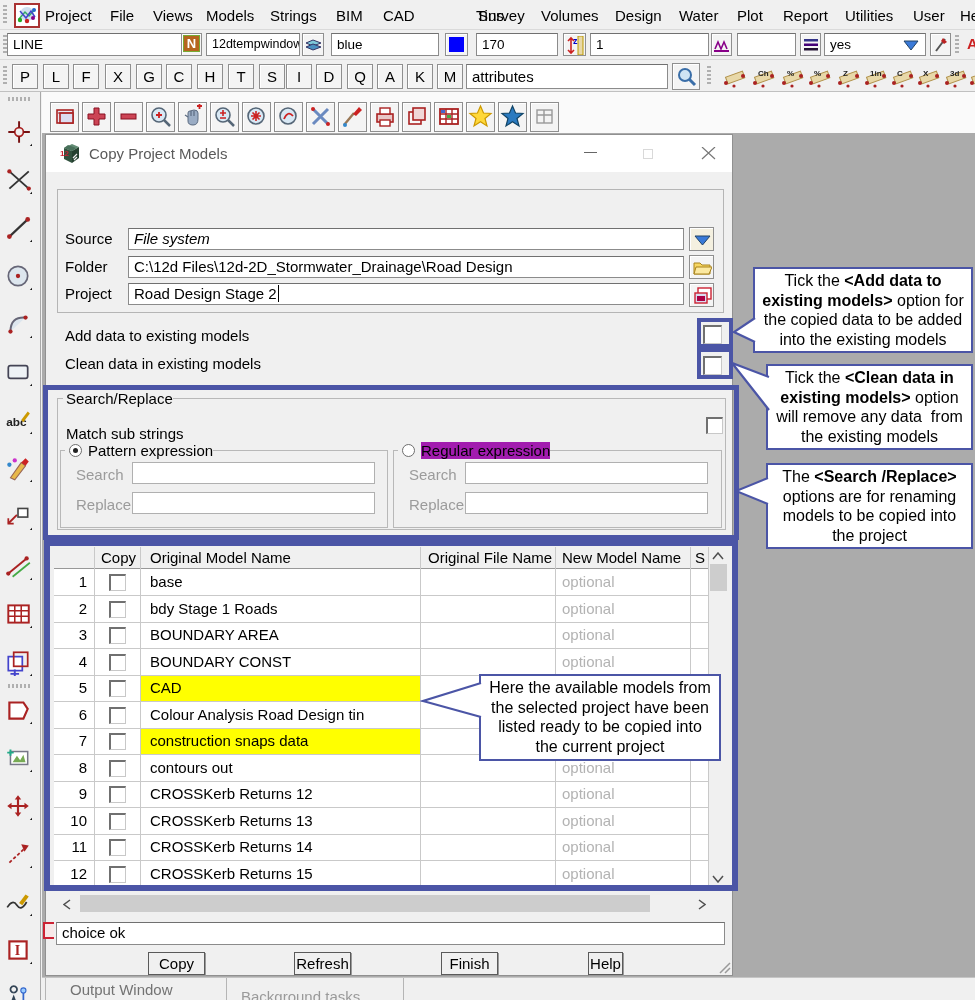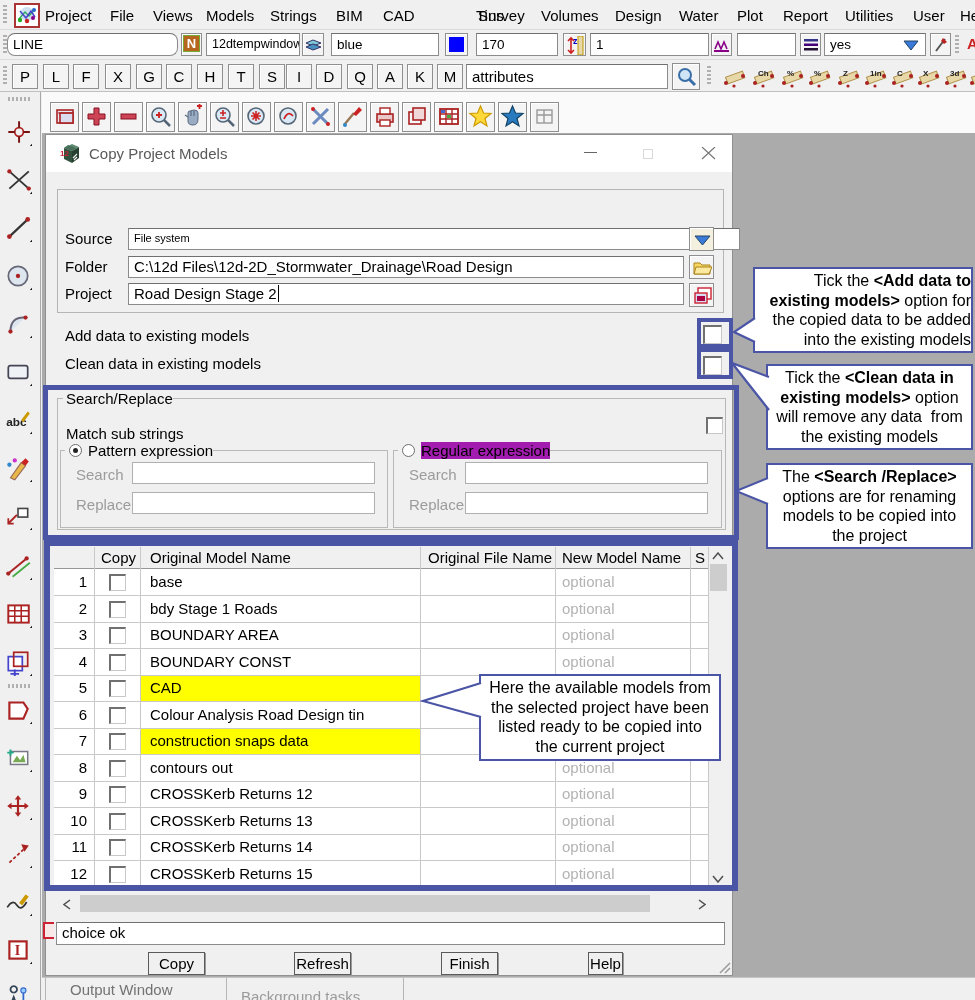--- a/index.html
+++ b/index.html
@@ -49,21 +49,21 @@
   <span class="menuitem" style="left:679px;">Water</span>
   <span class="menuitem" style="left:737px;">Plot</span>
   <span class="menuitem" style="left:783px;">Report</span>
   <span class="menuitem" style="left:845px;">Utilities</span>
   <span class="menuitem" style="left:913px;">User</span>
   <span class="menuitem" style="left:960px;">He</span>
 </div>
 
 <div class="abs" style="left:0;top:30px;width:975px;height:30px;background:#f0f0f0;border-bottom:1px solid #dadada;">
   <div class="grip abs" style="left:3px;top:5px;height:20px;"></div>
-  <div class="fld" style="left:7px;top:3px;width:171px;height:23px;border-radius:8px;">LINE</div>
+  <div class="fld" style="left:7px;top:3px;width:191px;height:23px;">LINE</div>
   <div class="tbtn" style="left:181px;top:3px;width:21px;height:23px;"><span style="color:#fff;background:#b5651d;border:1px solid #7a3;padding:0 3px;font-weight:bold;font-size:13px;">N</span></div>
   <div class="fld" style="left:206px;top:3px;width:94px;height:23px;font-size:12.5px;">12dtempwindow</div>
   <div class="tbtn" style="left:302px;top:3px;width:22px;height:23px;">
     <svg style="left:2px;top:5px;" width="17" height="13" viewBox="0 0 17 13">
       <path d="M1 4 L8 1 L16 4 L8 7 Z" fill="#7ec8d8" stroke="#336"></path>
       <path d="M1 8 L8 5 L16 8 L8 11 Z" fill="#4a90c0" stroke="#336"></path>
     </svg>
   </div>
   <div class="fld" style="left:331px;top:3px;width:108px;height:23px;">blue</div>
   <div class="tbtn" style="left:445px;top:3px;width:23px;height:23px;">
@@ -428,21 +428,21 @@
     <span class="abs" style="left:597px;top:14px;width:10px;height:10px;border:1px solid #d9d9d9;"></span>
     <svg style="left:655px;top:12px;" width="15" height="13" viewBox="0 0 15 13">
         <path d="M1 0 L14 12 M14 0 L1 12" stroke="#777" stroke-width="1.2"></path>
       </svg>
   </div>
 
   <div class="abs" style="left:11px;top:54px;width:667px;height:124px;border:1px solid #b5b5b5;background:#f0f0f0;"></div>
   <span class="abs" style="left:19px;top:95px;">Source</span>
   <span class="abs" style="left:19px;top:123px;">Folder</span>
   <span class="abs" style="left:19px;top:150px;">Project</span>
-  <div class="fld" style="left:82px;top:93px;width:612px;height:22px;line-height:19px;font-size:11px;">File system</div>
+  <div class="fld" style="left:82px;top:93px;width:556px;height:22px;line-height:19px;font-size:15px;font-style:italic;">File system</div>
   <div class="fld" style="left:82px;top:121px;width:556px;height:22px;line-height:19px;font-size:15px;">C:\12d Files\12d-2D_Stormwater_Drainage\Road Design</div>
   <div class="fld" style="left:82px;top:148px;width:556px;height:22px;line-height:19px;font-size:15px;">Road Design Stage 2<span style="border-left:1px solid #000;margin-left:1px;"></span></div>
   <div class="tbtn" style="left:643px;top:92px;width:25px;height:24px;background:#f4f0e0;">
     <svg style="left:4px;top:7px;" width="17" height="11" viewBox="0 0 17 11">
         <path d="M1 1 L16 1 L8.5 10 Z" fill="#3a7ad8" stroke="#246"></path>
       </svg>
   </div>
   <div class="tbtn" style="left:643px;top:120px;width:25px;height:24px;">
     <svg style="left:3px;top:4px;" width="19" height="15" viewBox="0 0 19 15">
       <path d="M1 3 L7 3 L9 5 L17 5 L17 14 L1 14 Z" fill="#f7d762" stroke="#a9831c"></path>
@@ -614,21 +614,21 @@
  </div>
 
  <div class="bluebox" style="left:44px;top:540px;width:694px;height:351px;border-width:6px;"></div>
 </div>
 
 <div id="callouts">
 
   <div class="bluebox" style="left:697px;top:318px;width:36px;height:30px;"></div>
   <div class="bluebox" style="left:697px;top:348px;width:36px;height:31px;"></div>
 
-  <div class="callout" style="left:753px;top:267px;width:220px;height:86px;text-align:right;">Tick the <b>&lt;Add data to</b><br><b>existing models&gt;</b> option for<br>the copied data to be added<br>into the existing models</div>
+  <div class="callout" style="left:753px;top:267px;width:220px;height:86px;">Tick the <b>&lt;Add data to</b><br><b>existing models&gt;</b> option for<br>the copied data to be added<br>into the existing models</div>
   <svg style="left:731px;top:314px;" width="25" height="30" viewBox="0 0 25 30">
       <path d="M24 4 L3 18 L24 28" fill="#fff" stroke="#4b55a6" stroke-width="2.2"></path>
     </svg>
 
   <div class="callout" style="left:766px;top:364px;width:207px;height:86px;">Tick the <b>&lt;Clean data in</b><br><b>existing models&gt;</b> option<br>will remove any data&nbsp; from<br>the existing models</div>
   <svg style="left:730px;top:360px;" width="40" height="52" viewBox="0 0 40 52">
       <path d="M39 17 L2 3 L39 50" fill="#fff" stroke="#4b55a6" stroke-width="2.2"></path>
     </svg>
 
   <div class="callout" style="left:766px;top:463px;width:207px;height:86px;">The <b>&lt;Search /Replace&gt;</b><br>options are for renaming<br>models to be copied into<br>the project</div>

